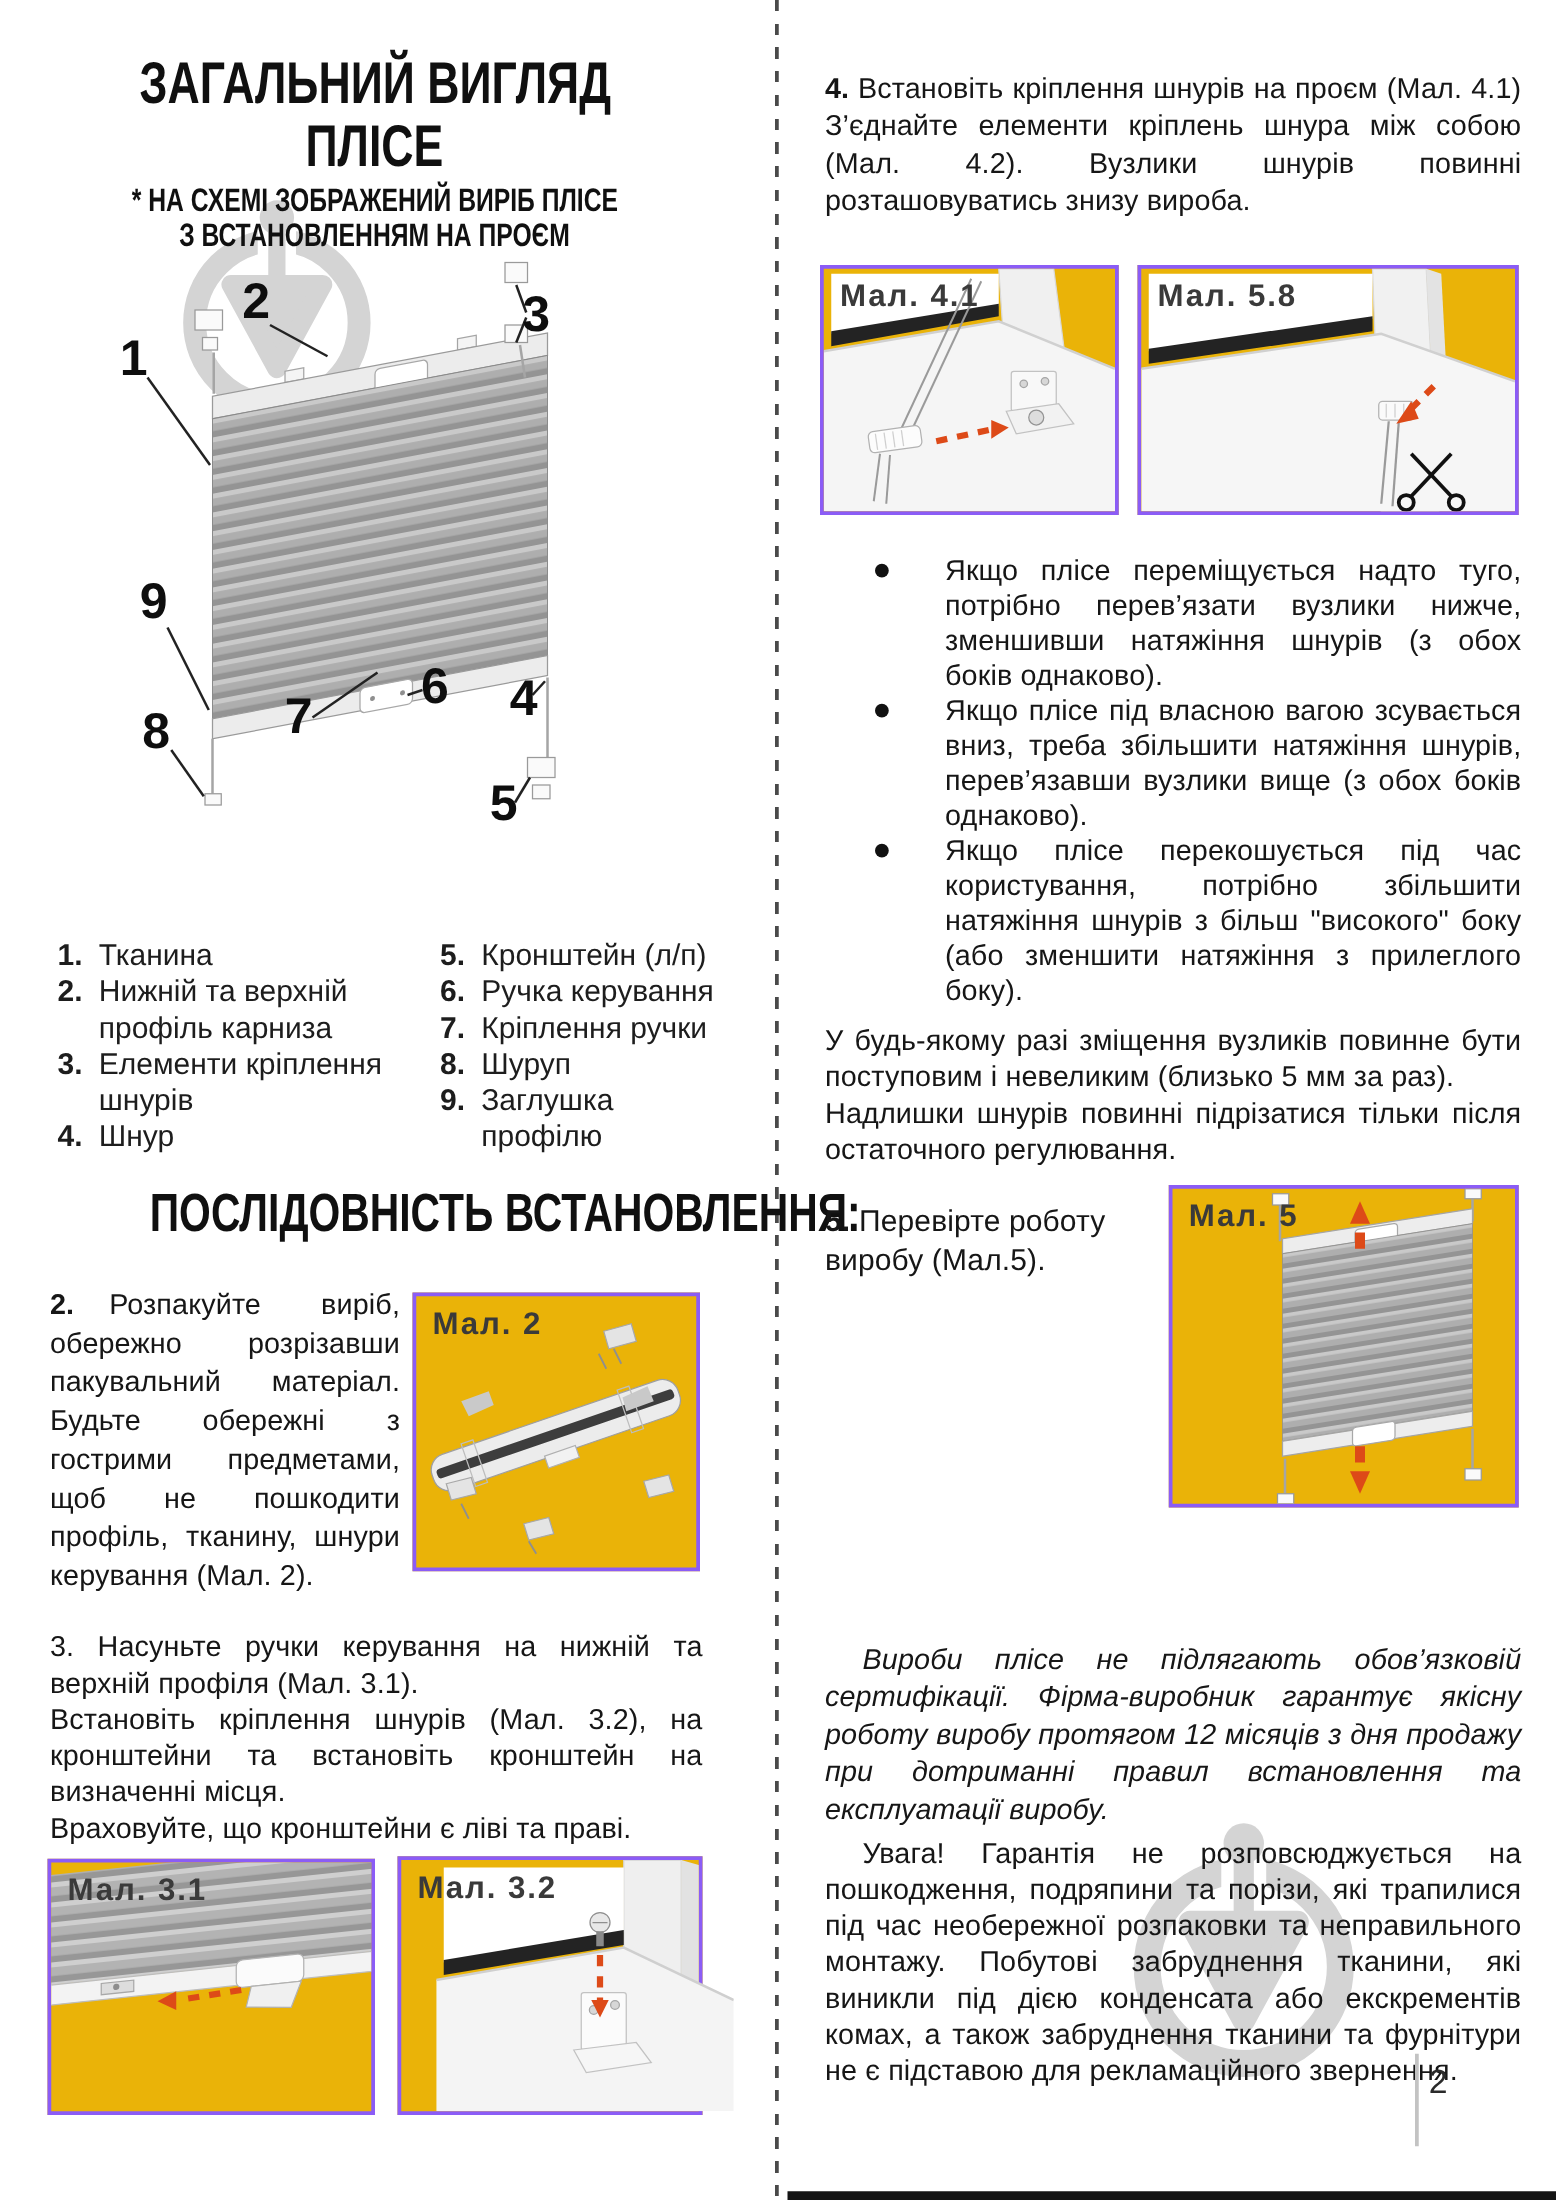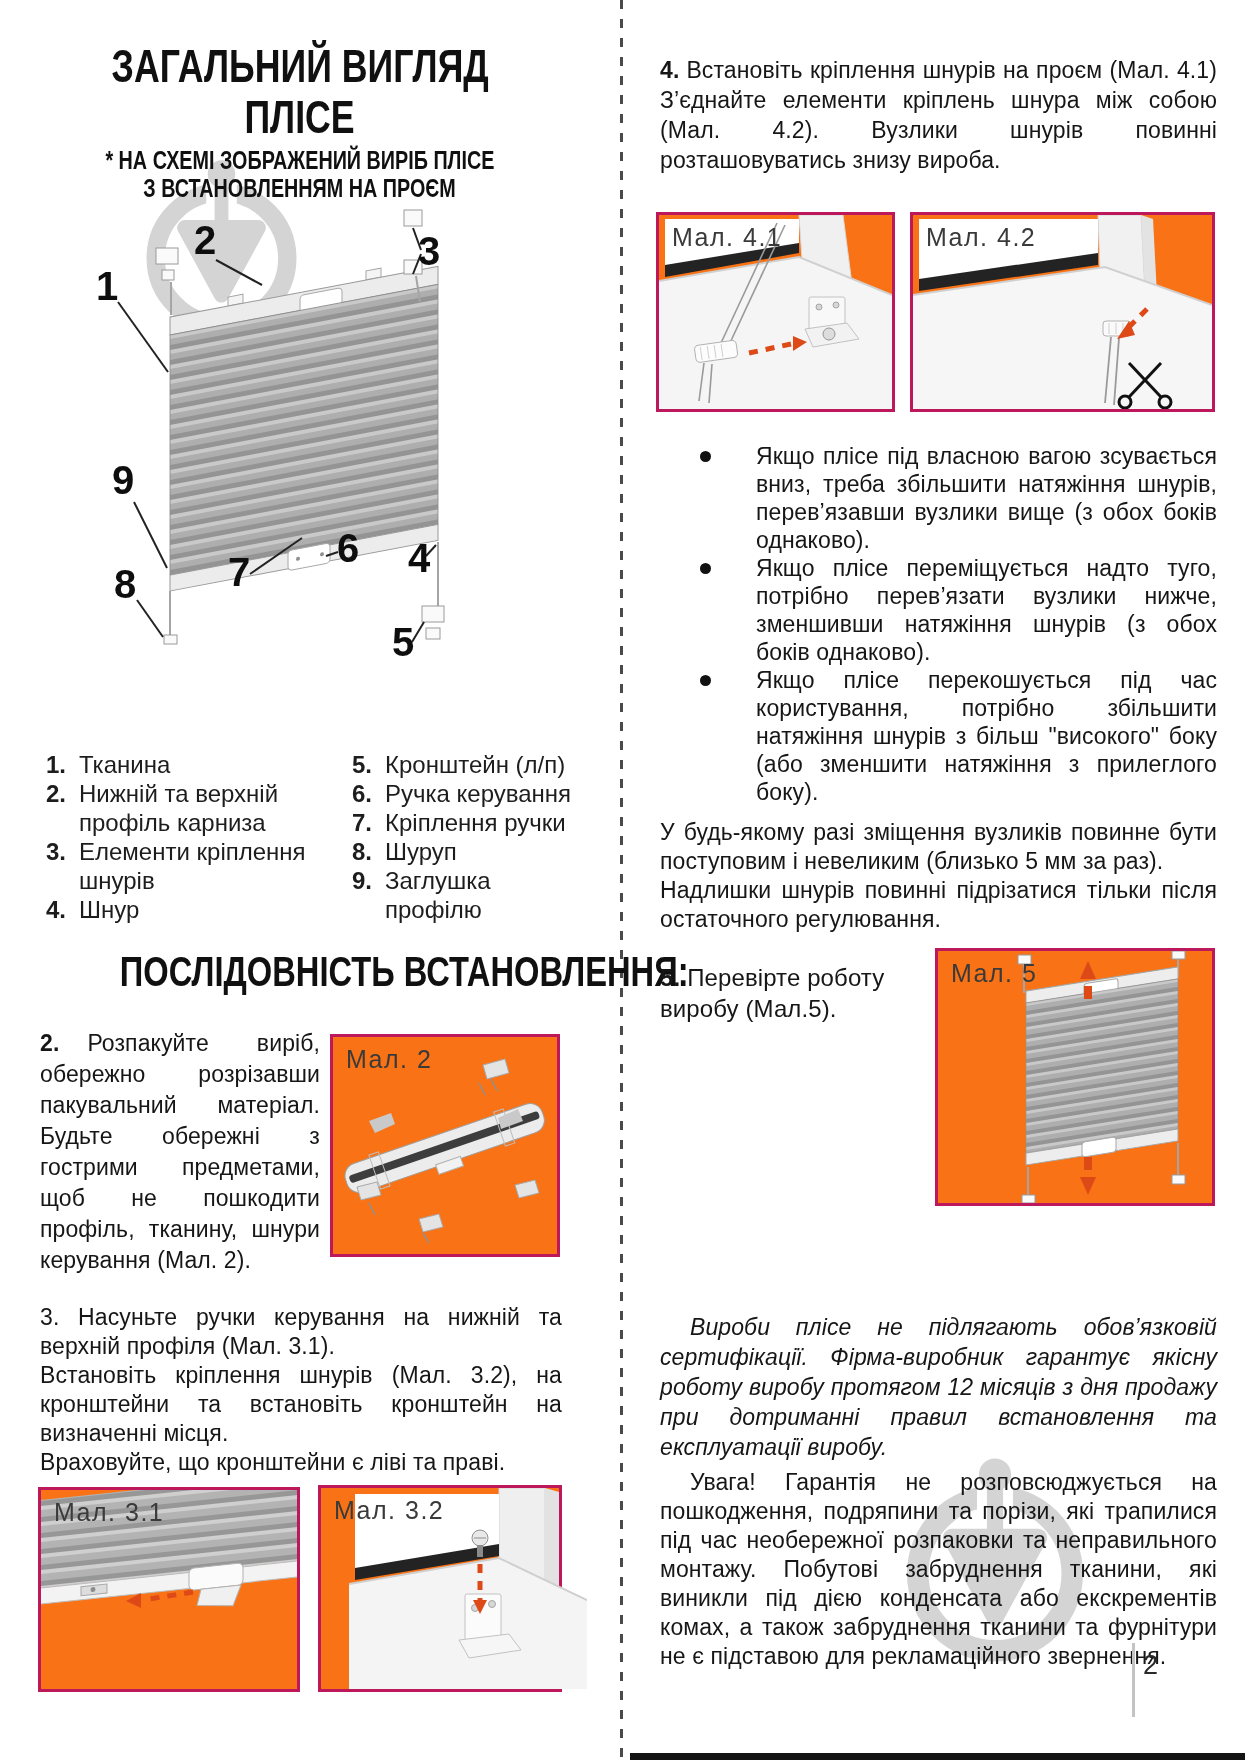--- a/index.html
+++ b/index.html
@@ -13,21 +13,21 @@
   
   .body{font-size:23px;line-height:31px;text-align:justify;color:#161616;letter-spacing:0.1px;}
   .rbody{font-size:23px;line-height:28px;text-align:justify;color:#161616;letter-spacing:0.1px;}
   .stepnum2{font-weight:700;margin-right:28px;}
   .stepnum{font-weight:700;margin-right:7px;}
   
   .leg{font-size:24px;line-height:29px;color:#1d1d1d;list-style:none;margin:0;padding:0;}
   .leg li{position:relative;padding-left:33px;}
   .leg .num{position:absolute;left:0;top:0;font-weight:700;}
   
-  .fig{border:3px solid #be185d;background:#f97316;box-sizing:border-box;}
+  .fig{border:3px solid #8b5cf6;background:#eab308;box-sizing:border-box;font-weight:bold;}
   .figlabel{position:absolute;top:8px;left:13px;font-size:25px;color:#3a3a3a;letter-spacing:1.5px;z-index:3;}
   
   .bullets{list-style:none;margin:0;padding:0;}
   .bullets li{position:relative;padding-left:96px;margin:0 0 0 0;}
   .bullets .dot{position:absolute;left:40px;top:9px;width:11px;height:11px;border-radius:50%;background:#111;}
   
   #divider{left:620px;top:0;width:3px;height:1760px;
     background:repeating-linear-gradient(180deg,#4a4a4a 0 9px,transparent 9px 19px);}
   #bottom-strip{left:630px;top:1753px;width:615px;height:7px;background:#141414;}
   #pageline{left:1132px;top:1643px;width:3px;height:74px;background:#c3c3c3;}
@@ -278,21 +278,21 @@
         <circle cx="170" cy="119" r="6" fill="#dddddd" stroke="#949494"></circle>
       </g>
       <g>
         <line x1="90" y1="138" x2="132" y2="129" stroke="#dd4a18" stroke-width="5" stroke-dasharray="9 8"></line>
         <path d="M134 121 L134 136 L148 127 Z" fill="#dd4a18"></path>
       </g>
     </svg>
   </div>
 
   <div class="abs fig z2" style="left:910px;top:212px;width:305px;height:200px;">
-    <div class="figlabel">Мал. 4.2</div>
+    <div class="figlabel">Мал. 5.8</div>
     <svg width="299" height="194" viewBox="0 0 299 194">
       <polygon points="185,0 228,0 238,194 192,194" fill="#f1f1f1" stroke="#d8d8d8"></polygon>
       <polygon points="228,0 240,4 250,194 238,194" fill="#e3e3e3"></polygon>
       <polygon points="6,4 185,4 185,40 6,66" fill="#ffffff"></polygon>
       <polygon points="6,64 185,38 185,50 6,76" fill="#232323"></polygon>
       <polygon points="0,80 192,52 299,90 299,194 0,194" fill="#f6f6f6"></polygon>
       <polyline points="0,80 192,52 299,90" fill="none" stroke="#d0d0d0" stroke-width="2"></polyline>
       <g>
         <rect x="190" y="106" width="28" height="15" rx="3" fill="#fafafa" stroke="#b2b2b2"></rect>
         <line x1="196" y1="108" x2="196" y2="119" stroke="#cfcfcf"></line>
@@ -308,22 +308,22 @@
         <circle cx="252" cy="187" r="6"></circle>
       </g>
       <g>
         <line x1="234" y1="94" x2="214" y2="114" stroke="#dd4a18" stroke-width="5" stroke-dasharray="9 8"></line>
         <path d="M216 106 L222 120 L204 124 Z" fill="#dd4a18"></path>
       </g>
     </svg>
   </div>
 
   <ul class="abs bullets rbody z2" style="left:660px;top:442px;width:557px;">
+    <li><span class="dot"></span><span>Якщо плісе переміщується надто туго, потрібно перев’язати вузлики нижче, зменшивши натяжіння шнурів (з обох боків однаково).</span></li>
     <li><span class="dot"></span><span>Якщо плісе під власною вагою зсувається вниз, треба збільшити натяжіння шнурів, перев’язавши вузлики вище (з обох боків однаково).</span></li>
-    <li><span class="dot"></span><span>Якщо плісе переміщується надто туго, потрібно перев’язати вузлики нижче, зменшивши натяжіння шнурів (з обох боків однаково).</span></li>
     <li><span class="dot"></span><span>Якщо плісе перекошується під час користування, потрібно збільшити натяжіння шнурів з більш "високого" боку (або зменшити натяжіння з прилеглого боку).</span></li>
   </ul>
 
   <div class="abs rbody z2" style="left:660px;top:818px;width:557px;line-height:29px;">
     <div>У будь-якому разі зміщення вузликів повинне бути поступовим і невеликим (близько 5 мм за раз).</div>
     <div>Надлишки шнурів повинні підрізатися тільки після остаточного регулювання.</div>
   </div>
 
   <div class="abs rbody z2" style="left:660px;top:962px;width:255px;line-height:31px;text-align:left;font-size:24px;">
     <span class="stepnum">5.</span><span>Перевірте роботу виробу (Мал.5).</span>

